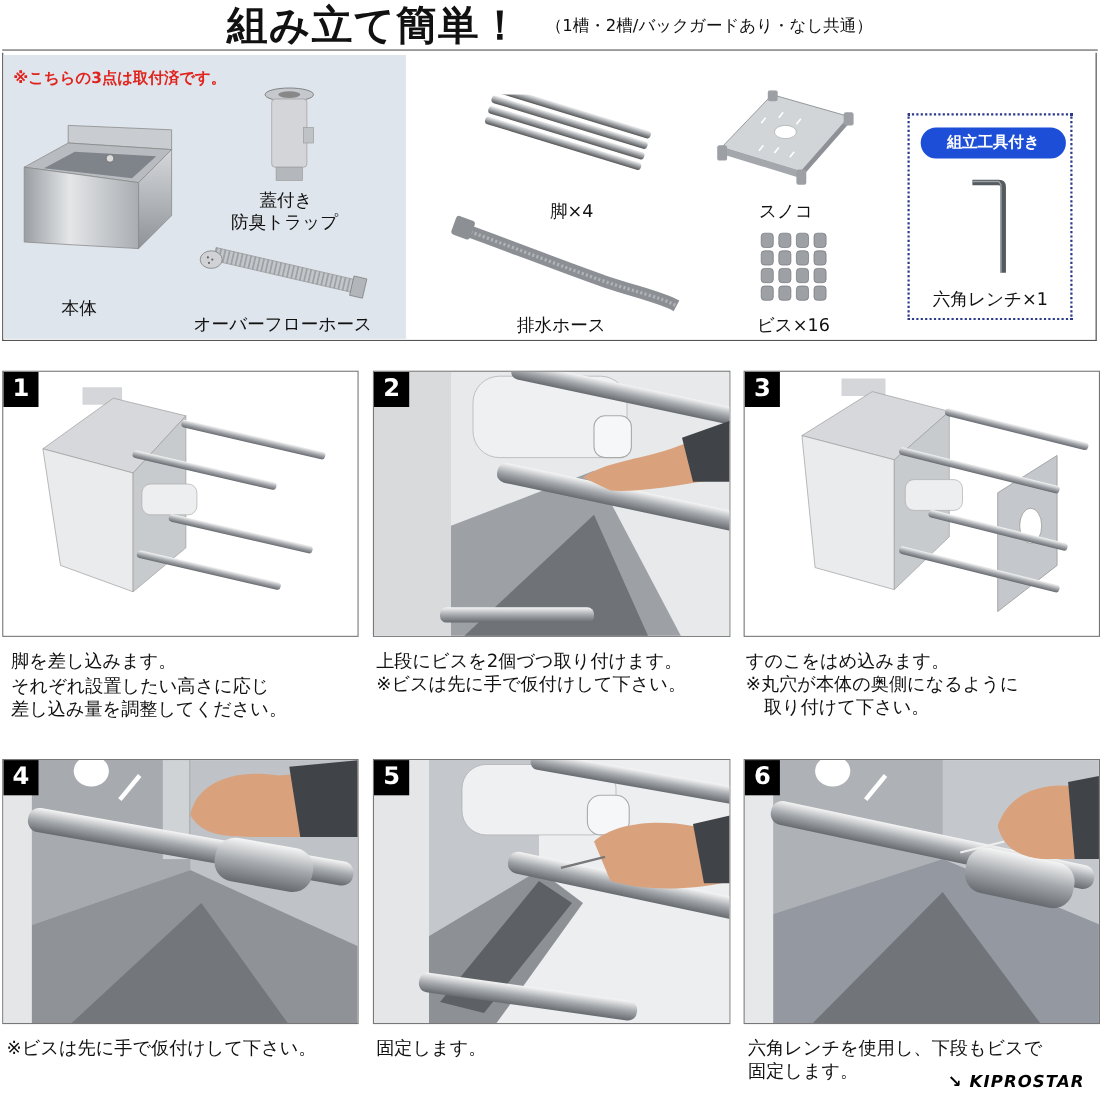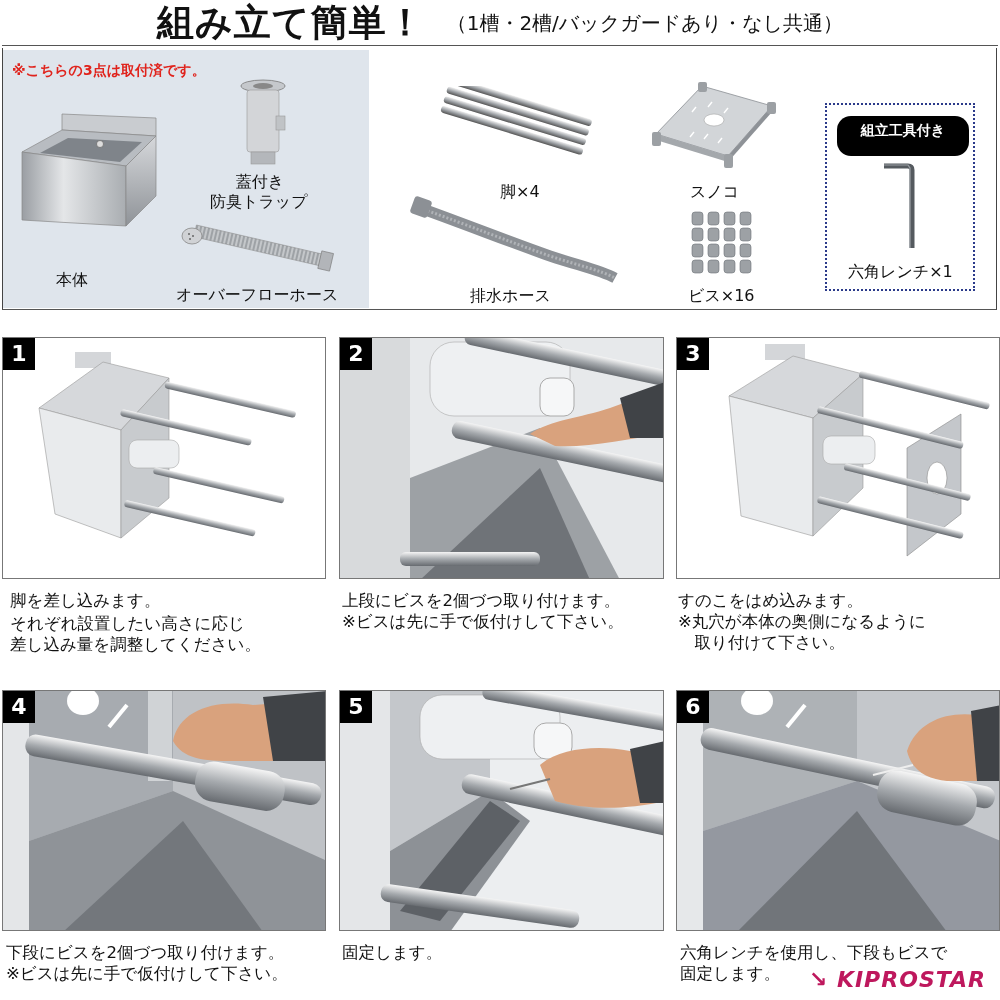--- a/index.html
+++ b/index.html
@@ -1,31 +1,31 @@
 <!DOCTYPE html>
 <html><head>
 <meta charset="utf-8">
 <style>
   html, body { margin:0; padding:0; background:#fff; }
   body { width:1000px; height:1000px; position:relative; overflow:hidden; font-family:"DejaVu Sans","Liberation Sans",sans-serif; color:#111; }
   .abs { position:absolute;text-align:center; }
   .title { left:0; top:0; width:1000px; height:46px; text-align:center; white-space:nowrap; }
   .title .main { font-size:37px; font-weight:bold; letter-spacing:1px; vertical-align:middle; line-height:46px; }
-  .title .sub { font-size:20px; vertical-align:middle; margin-left:22px; line-height:46px; }
+  .title .sub { font-size:15px; vertical-align:middle; margin-left:22px; line-height:46px; }
   .title-line { left:2px; top:45px; width:996px; height:0; border-top:1px solid #555; }
   .parts-box { left:2px; top:48px; width:995px; height:262px; border:1px solid #444; border-top:none; border-bottom:1px solid #555; box-sizing:border-box; }
   .preinstalled { left:3px; top:50px; width:366px; height:258px; background:#dfe5ec; }
   .note-red { color:#e0231c; font-weight:bold; font-size:14px; left:12px; top:62px; }
   .label { font-size:16px; white-space:nowrap; }
   .tool-box { left:825px; top:103px; width:150px; height:188px; border:2px dotted #2b3a8a; box-sizing:border-box; }
-  .tool-pill { left:837px; top:116px; width:132px; height:40px; border-radius:14px; background:#000000; color:#fff; font-size:14px; font-weight:bold; text-align:center; line-height:28px; }
+  .tool-pill { left:837px; top:116px; width:132px; height:28px; border-radius:14px; background:#1d4ed8; color:#fff; font-size:14px; font-weight:bold; text-align:center; line-height:28px; }
   .panel { position:absolute; border:1px solid #777; box-sizing:border-box; background:#fff; overflow:hidden; }
   .badge { position:absolute; left:0; top:0; width:32px; height:32px; background:#000; color:#fff; font-weight:bold; font-size:22px; text-align:center; line-height:32px; }
   .desc { position:absolute; font-size:16.5px; line-height:21px; white-space:nowrap; }
-  .logo { right:14px; bottom:8px; color:#be185d; font-style:italic; font-weight:bold; font-size:22px; letter-spacing:1px; }
+  .logo { right:14px; bottom:8px; color:#000000; font-style:italic; font-weight:bold; font-size:15px; letter-spacing:1px; }
   svg { display:block; }
 </style>
 </head>
 <body>
 
 <div class="abs title">
   <span class="main">組み立て簡単！</span><span class="sub">（1槽・2槽/バックガードあり・なし共通）</span>
 </div>
 <div class="abs title-line"></div>
 
@@ -281,21 +281,20 @@
     <polygon points="60,241 180,130 260,241" fill="#73777c"></polygon>
     <g transform="rotate(10 160 80)">
         <rect x="20" y="66" width="300" height="22" rx="10" fill="url(#rodg)"></rect>
       </g>
     <rect x="192" y="74" width="90" height="40" rx="18" fill="url(#rodg)" transform="rotate(10 230 94)"></rect>
     <path d="M170,50 C176,20 210,8 250,14 L324,8 L324,70 L230,70 C200,70 180,68 170,50 Z" fill="#d9a27d"></path>
     <path d="M260,6 L324,0 L324,70 L270,70 Z" fill="#404347"></path>
   </svg>
 </div>
 <div class="desc" style="left:6px;top:942px;">
-  <div>下段にビスを2個づつ取り付けます。</div>
   <div>※ビスは先に手で仮付けして下さい。</div>
 </div>
 
 <div class="panel" style="left:339px;top:690px;width:325px;height:241px;">
   <div class="badge">5</div>
   <svg width="325" height="241" viewBox="0 0 325 241">
     <rect x="0" y="0" width="50" height="241" fill="#e4e6e8"></rect>
     <polygon points="50,0 325,0 325,241 50,241" fill="#eceef0"></polygon>
     <polygon points="50,0 150,0 150,100 50,160" fill="#c4c7cb"></polygon>
     <polygon points="50,160 150,100 190,130 110,241 50,241" fill="#8d9196"></polygon>

